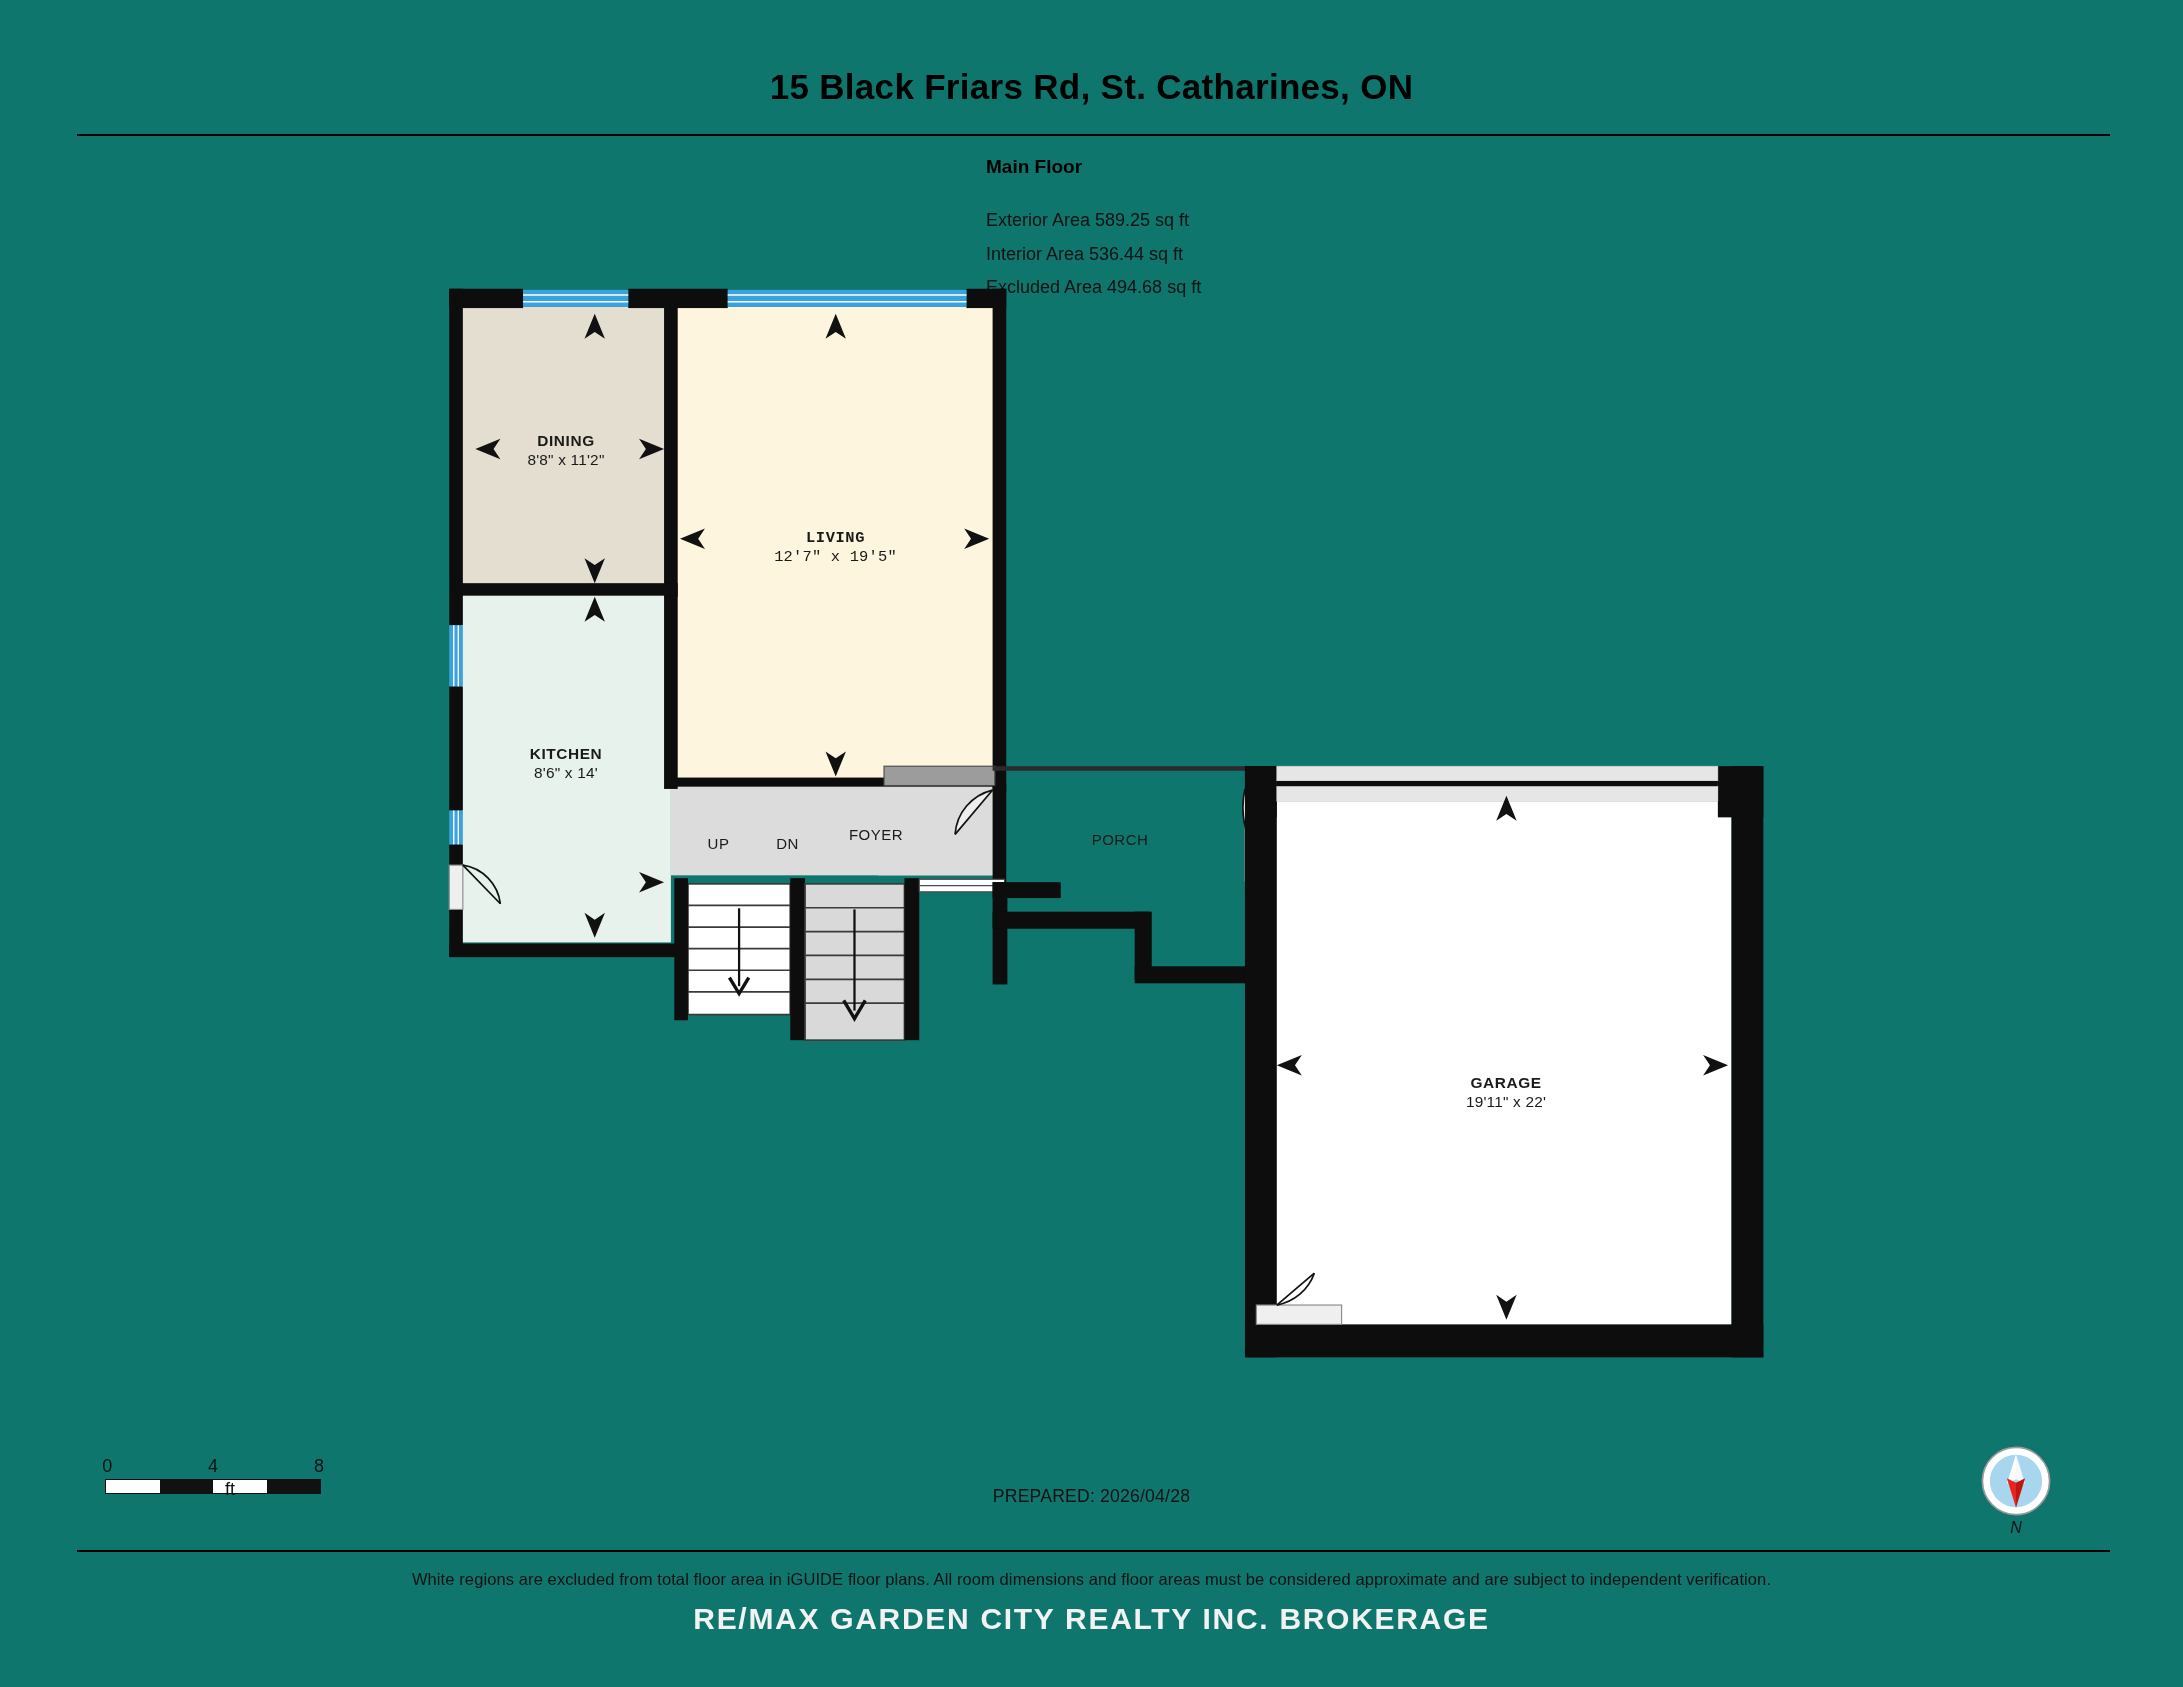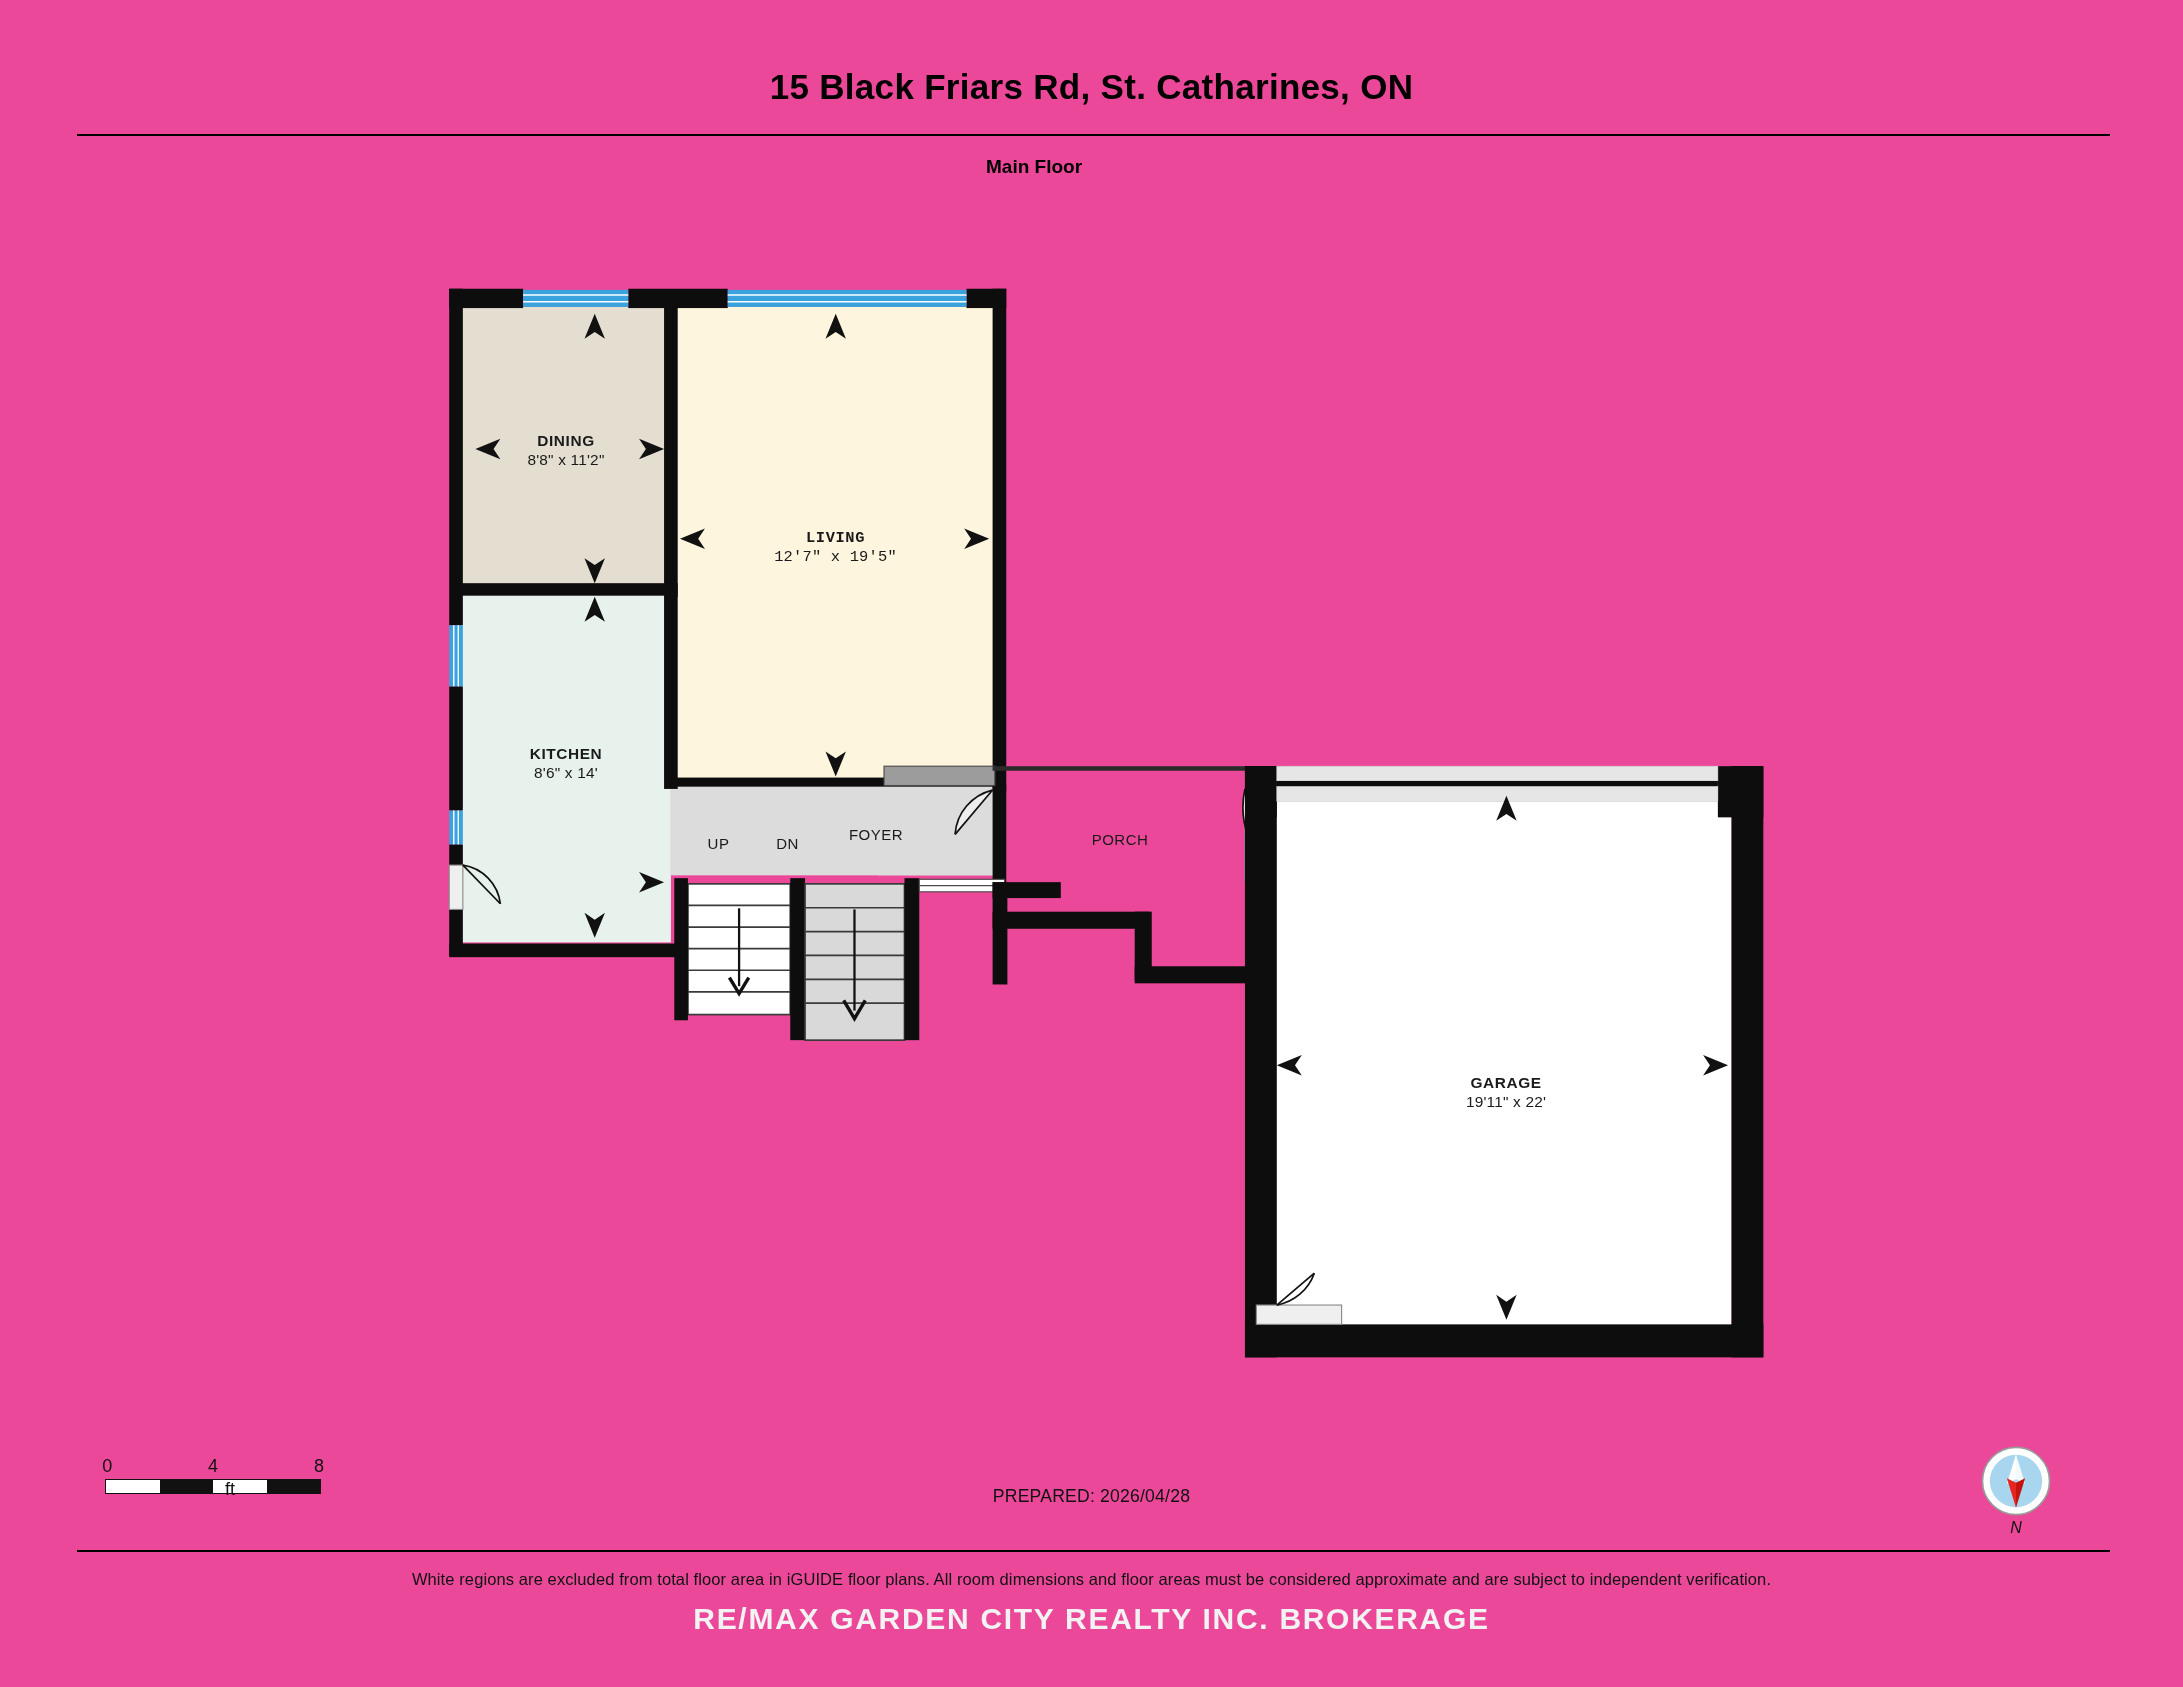--- a/index.html
+++ b/index.html
@@ -3,21 +3,21 @@
 <meta charset="utf-8">
 <style>
   html,body{margin:0;padding:0;background:#ffffff;}
   body{
     width:2183px;height:1687px;
     font-family:"Liberation Sans", sans-serif;
     color:#1a1a1a;
     position:relative;
     overflow:hidden;
   }
-  .page{position:absolute;left:0;top:0;width:2183px;height:1687px;background:#ec4899;}
+  .page{position:absolute;left:0;top:0;width:2183px;height:1687px;background:#0f766e;}
 
   
   .title{
     position:absolute;left:0;top:67px;width:2183px;
     text-align:center;
     font-size:35px;font-weight:bold;letter-spacing:0.3px;
     color:#000;
   }
   .rule-top{
     position:absolute;left:77px;top:134px;width:2033px;height:2.3px;background:#000;
@@ -80,20 +80,25 @@
 </head>
 <body>
 
 <div class="page">
 
   <div class="title">15 Black Friars Rd, St. Catharines, ON</div>
   <div class="rule-top"></div>
 
   <div class="areas">
     <div class="fl">Main Floor</div>
+    <div class="vals">
+      <div>Exterior Area 589.25 sq ft</div>
+      <div>Interior Area 536.44 sq ft</div>
+      <div>Excluded Area 494.68 sq ft</div>
+    </div>
   </div>
 
   <div class="plan">
     <svg width="2183" height="1687" viewBox="0 0 3840 2968" xmlns="http://www.w3.org/2000/svg">
 
       <rect x="812" y="540" width="368" height="498" fill="#e4ded1"></rect>
 
       <rect x="1180" y="540" width="570" height="840" fill="#fdf5dd"></rect>
 
       <rect x="812" y="1038" width="368" height="620" fill="#e7f2ec"></rect>

